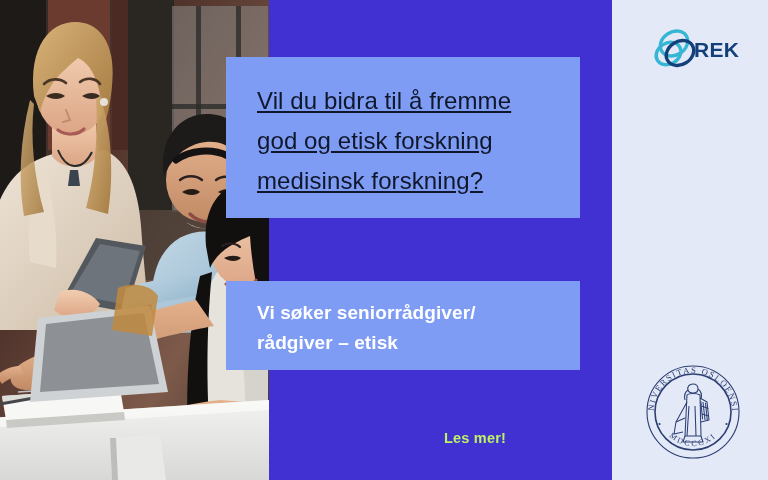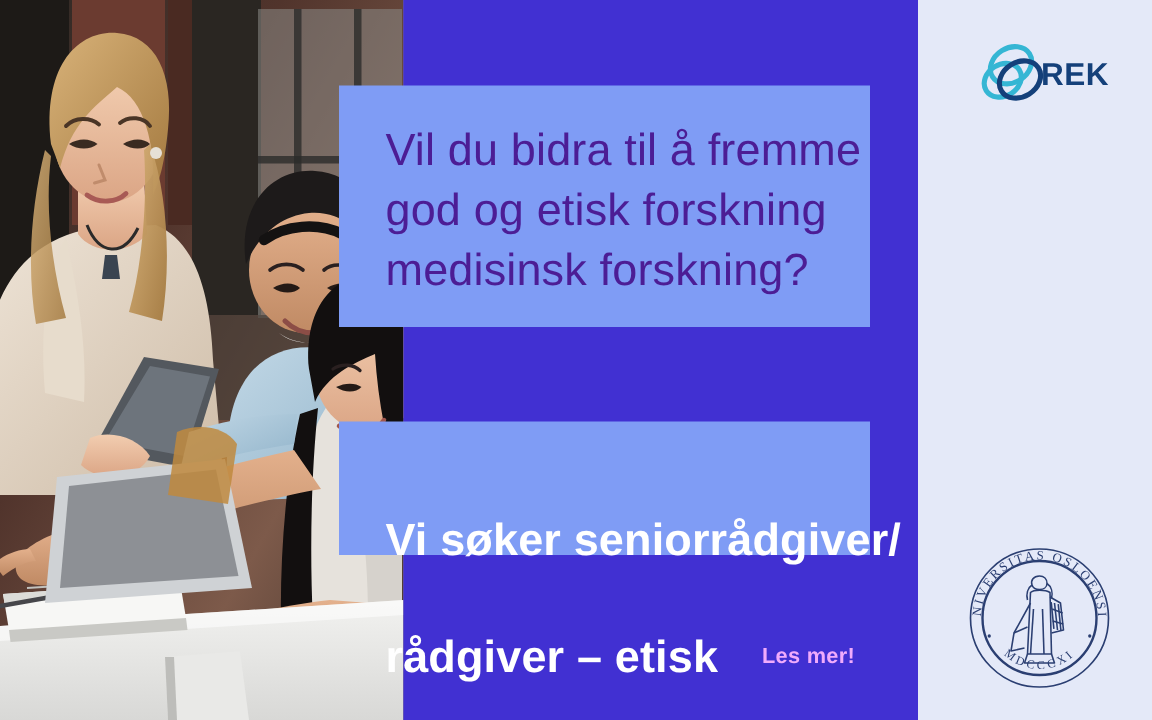--- a/index.html
+++ b/index.html
@@ -58,52 +58,52 @@
     box-sizing: border-box;
   }
   .card-headline {
     left: 226px;
     top: 57px;
     width: 354px;
     height: 161px;
     padding: 24px 30px 0 31px;
   }
   .card-headline .line {
-    color: #4c1d95;
-    font-size: 30px;
+    color: #0f172a;
+    font-size: 24px;
     line-height: 40px;
     font-weight: 400;
     letter-spacing: 0.1px;
     white-space: nowrap;
+    text-decoration: underline;
   }
   .card-role {
     left: 226px;
     top: 281px;
     width: 354px;
     height: 89px;
     padding: 17px 22px 0 31px;
   }
   .card-role .line {
     color: #ffffff;
-    font-size: 30px;
+    font-size: 19px;
     line-height: 30px;
     font-weight: 700;
     letter-spacing: 0.1px;
     white-space: nowrap;
-    margin-top: 48px;
   }
 
   
   .les-mer {
     position: absolute;
     left: 380px;
     top: 430px;
     width: 190px;
-    text-align: right;
-    color: #f0abfc;
+    text-align: center;
+    color: #bef264;
     font-size: 14.5px;
     font-weight: 700;
     letter-spacing: 0.2px;
     cursor: pointer;
   }
 
   
   .rek-logo {
     position: absolute;
     left: 650px;

